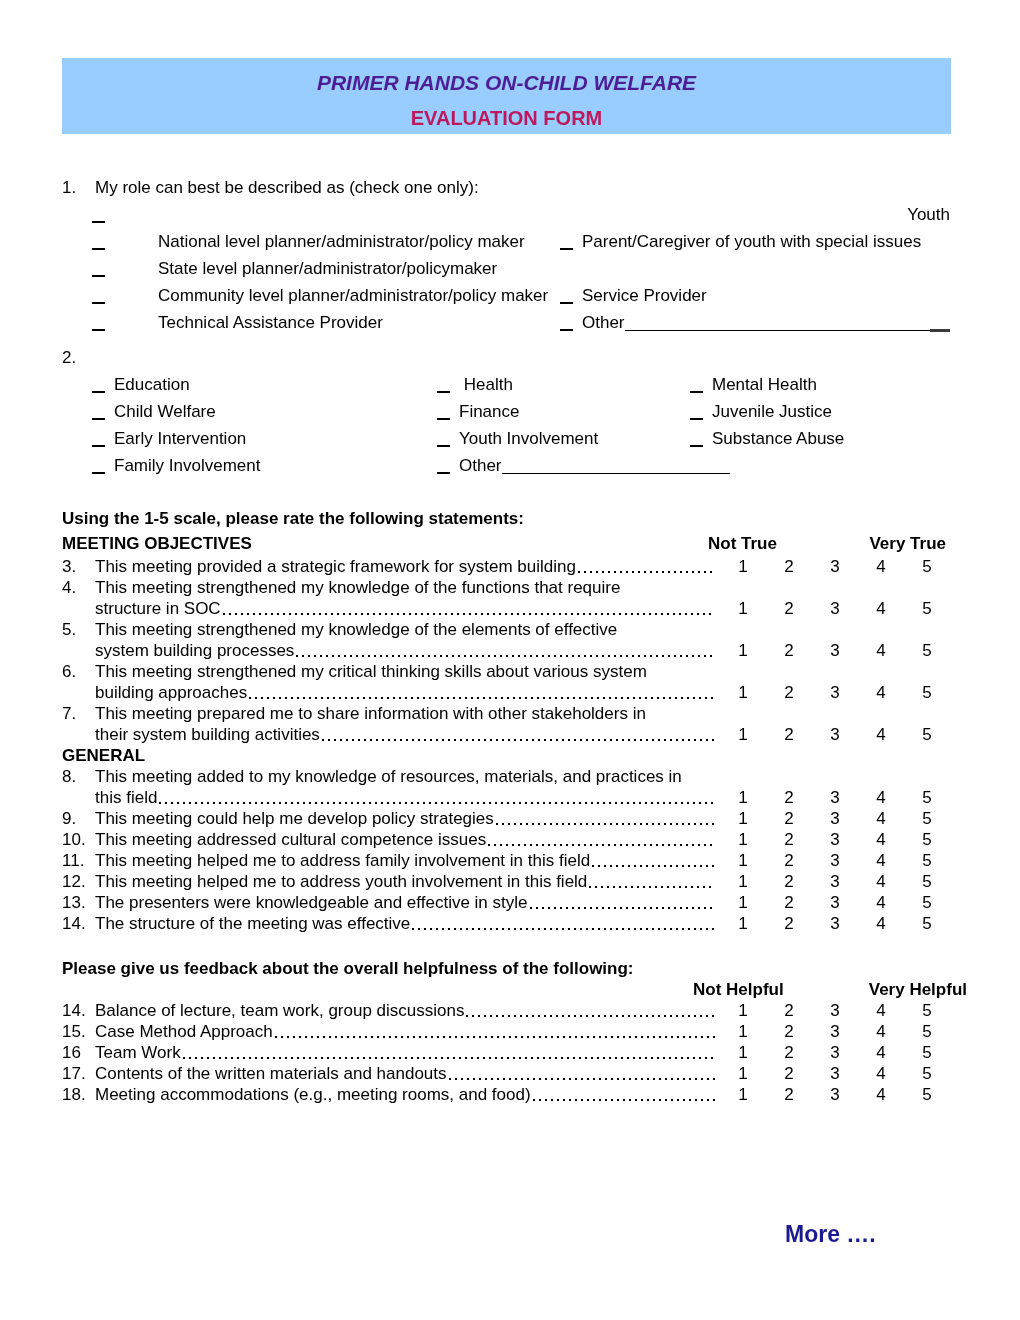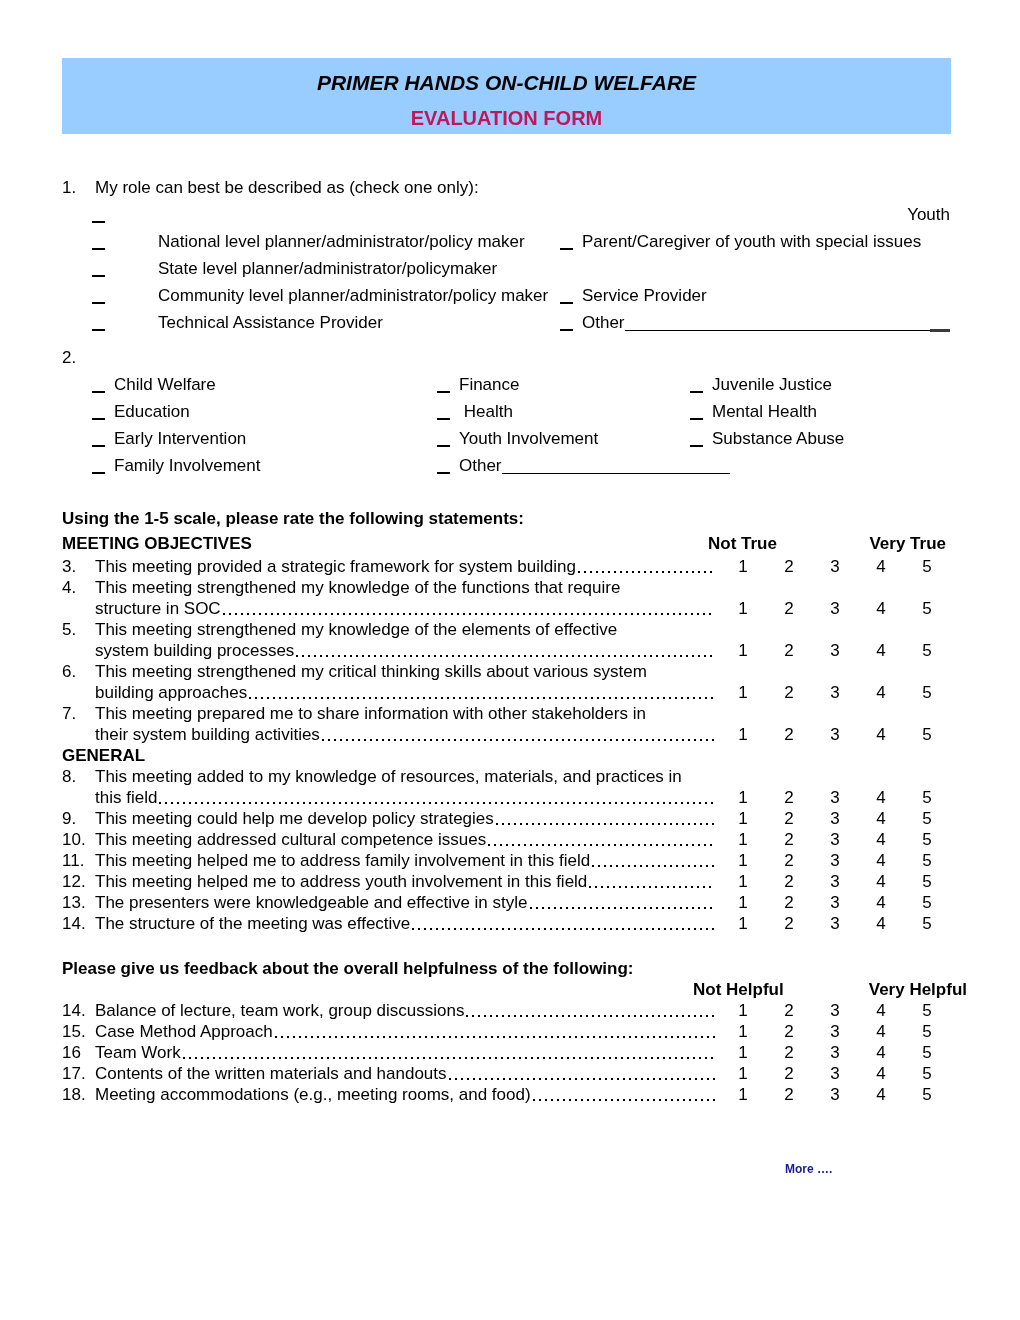--- a/index.html
+++ b/index.html
@@ -1,20 +1,20 @@
 <!DOCTYPE html>
 <html><head>
 <meta charset="utf-8">
 <style>
   html,body{margin:0;padding:0;background:#fff;}
   .page{width:1020px;height:1320px;background:#fff;overflow:hidden;
         font-family:"Liberation Sans",sans-serif;color:#000;position:relative;}
   .header-box{margin:58px 0 0 62px;width:889px;height:76px;background:#99CCFF;
               text-align:center;box-sizing:border-box;padding-top:12px;}
-  .form-title{color:#000000;font-weight:bold;font-style:italic;font-size:21px;line-height:26px;margin:0;}
+  .form-title{color:#4c1d95;font-weight:bold;font-style:italic;font-size:21px;line-height:26px;margin:0;}
   .form-subtitle{color:#be185d;font-weight:bold;font-size:20px;line-height:26px;margin:9px 0 0 0;}
   .content{margin-left:62px;width:888px;font-size:17px;}
   .q-prompt{display:flex;line-height:27px;}
   .q-num{flex:none;width:33px;}
   #q1{margin-top:40px;}
   #q2{margin-top:8px;}
   .opt-row{display:flex;line-height:27px;padding-left:30px;justify-content:space-between;}
   .cell-left{display:flex;flex:none;width:468px;gap:44px;}
   .cell-right{display:flex;flex:1;}
   .cell-c1{display:flex;flex:none;width:345px;}
@@ -36,21 +36,21 @@
   .rate-line{display:flex;line-height:21px;}
   .rate-num,.rate-indent{flex:none;width:33px;}
   .rate-text{flex:none;white-space:pre;}
   .leader{flex:1;align-self:flex-end;height:2px;min-width:16px;margin:0 5px 4px 2px;
           background-image:repeating-linear-gradient(to right,#000 0,#000 2px,transparent 2px,transparent 6px);}
   .scale-cols{flex:none;width:230px;display:flex;}
   .scale-col{width:46px;text-align:center;}
   #feedback-heading{margin-top:24px;font-weight:bold;line-height:21px;}
   .feedback-scale-row{display:flex;line-height:21px;}
   .fs-spacer{flex:1;}
-  #more{margin-top:52px;padding-left:723px;font-weight:bold;font-size:12px;
+  #more{margin-top:117px;padding-left:723px;font-weight:bold;font-size:23px;
         color:#1B1B8F;line-height:24px;}
 </style>
 </head>
 <body>
 
 <div class="page">
 
   <div class="header-box">
     <div class="form-title">PRIMER HANDS ON-CHILD WELFARE</div>
     <div class="form-subtitle">EVALUATION FORM</div>
@@ -110,43 +110,43 @@
     </div>
 
     <div id="q2">
       <div class="q-prompt">
         <span class="q-num">2.</span>
       </div>
       <div id="q2-rows">
           <div class="opt-row">
             <span class="cell-c1">
               <span class="blank"></span>
+              <span class="opt-label">Education</span>
+            </span>
+            <span class="cell-c2">
+              <span class="blank"></span>
+              <span class="opt-label">&nbsp;Health</span>
+            </span>
+            <span class="cell-c3">
+              <span class="blank"></span>
+              <span class="opt-label">Mental Health</span>
+            </span>
+          </div>
+          <div class="opt-row">
+            <span class="cell-c1">
+              <span class="blank"></span>
               <span class="opt-label">Child Welfare</span>
             </span>
             <span class="cell-c2">
               <span class="blank"></span>
               <span class="opt-label">Finance</span>
             </span>
             <span class="cell-c3">
               <span class="blank"></span>
               <span class="opt-label">Juvenile Justice</span>
-            </span>
-          </div>
-          <div class="opt-row">
-            <span class="cell-c1">
-              <span class="blank"></span>
-              <span class="opt-label">Education</span>
-            </span>
-            <span class="cell-c2">
-              <span class="blank"></span>
-              <span class="opt-label">&nbsp;Health</span>
-            </span>
-            <span class="cell-c3">
-              <span class="blank"></span>
-              <span class="opt-label">Mental Health</span>
             </span>
           </div>
           <div class="opt-row">
             <span class="cell-c1">
               <span class="blank"></span>
               <span class="opt-label">Early Intervention</span>
             </span>
             <span class="cell-c2">
               <span class="blank"></span>
               <span class="opt-label">Youth Involvement</span>

